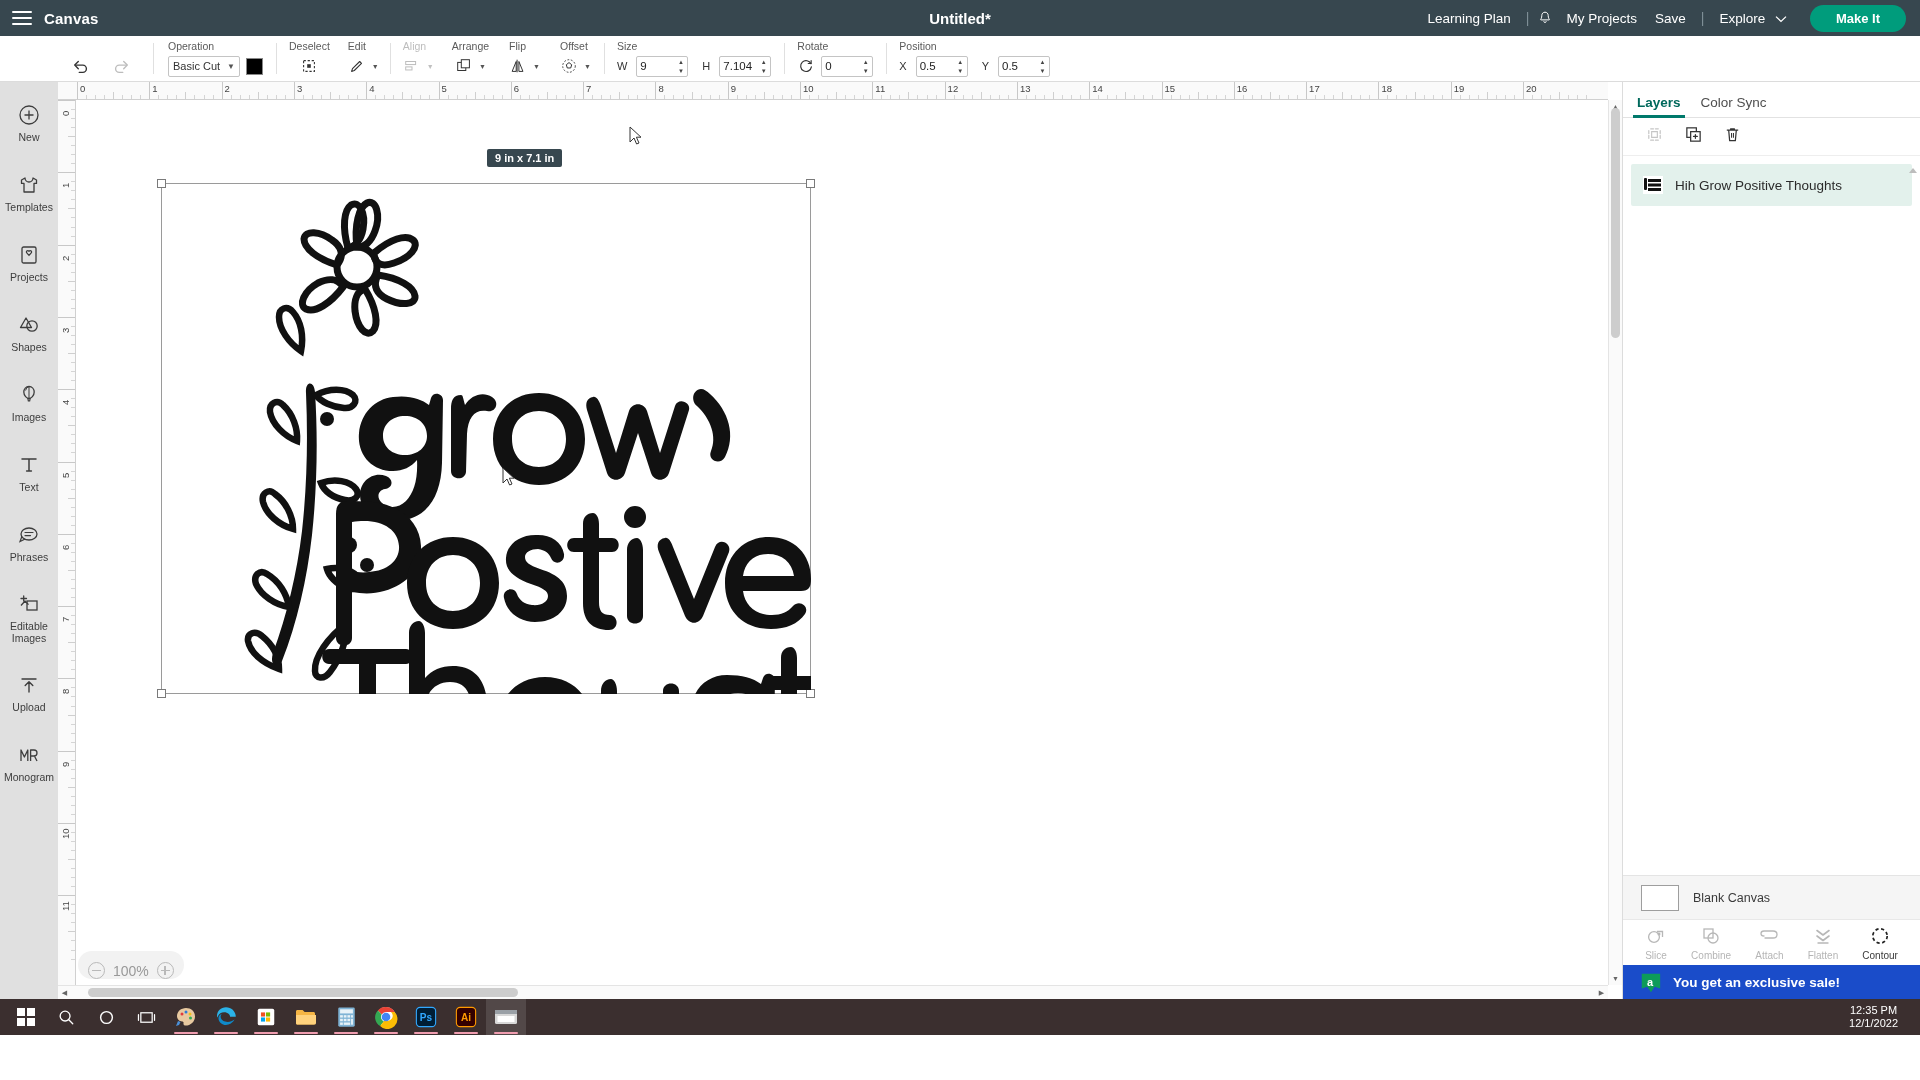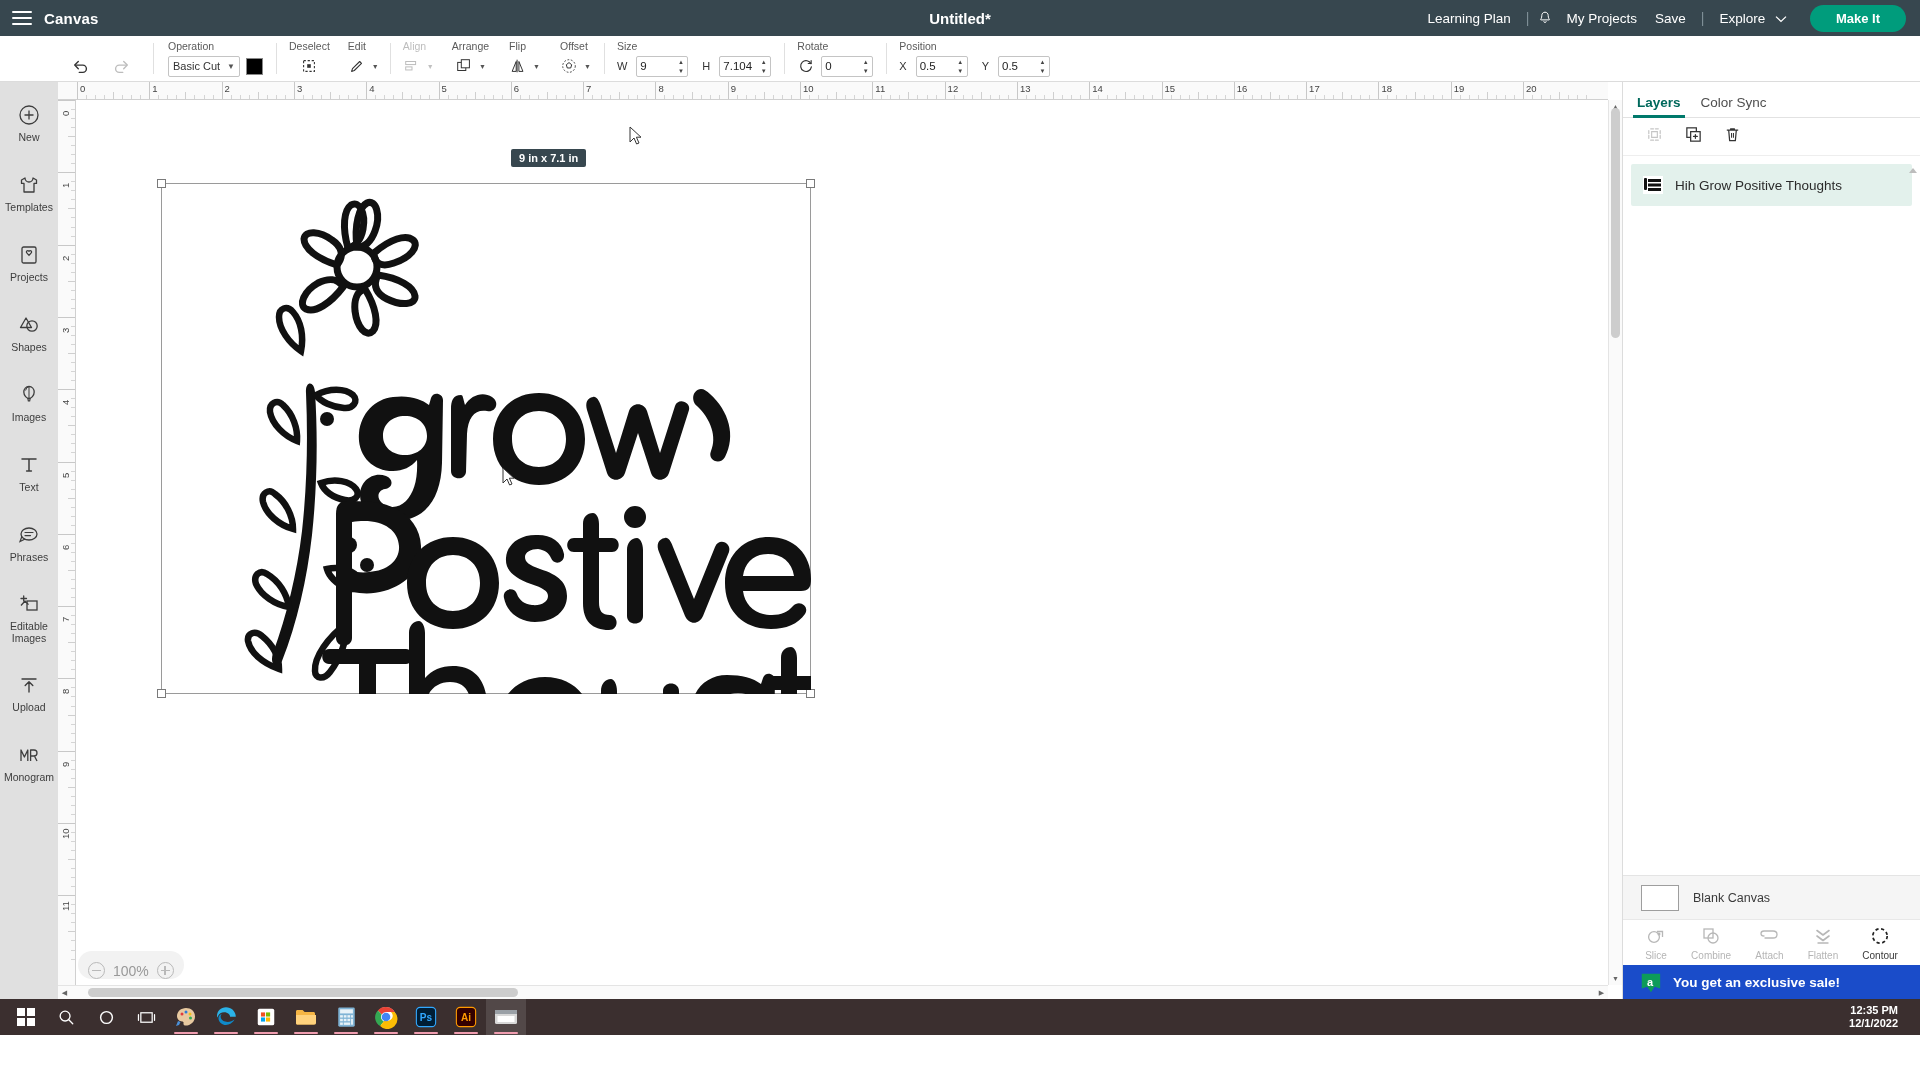--- a/index.html
+++ b/index.html
@@ -165,21 +165,21 @@
   .op svg { display: block; }
   .banner { height: 34px; background: #1a4cc9; display: flex; align-items: center; gap: 12px; padding-left: 16px; }
   .banner-badge { width: 22px; height: 22px; position: relative; }
   .banner-text { font-size: 13.5px; font-weight: 700; color: #fff; }
 
   
   .taskbar { height: 36px; background: #3b2f2f; display: flex; align-items: center; padding: 0 6px; position: relative; }
   .tk { width: 40px; height: 36px; display: flex; align-items: center; justify-content: center; position: relative; cursor: pointer; }
   .tk .underline { position: absolute; bottom: 1px; left: 8px; right: 8px; height: 2px; background: #f09db0; border-radius: 1px; }
   .tk.active { background: rgba(255,255,255,.12); }
-  .clock { margin-left: auto; color: #fff; font-size: 11px; line-height: 13px; text-align: right; padding-right: 16px; font-weight: bold; }
+  .clock { margin-left: auto; color: #fff; font-size: 11px; line-height: 13px; text-align: center; padding-right: 16px; }
 
   .cursor { position: absolute; width: 16px; height: 20px; pointer-events: none; z-index: 50; }
 </style>
 </head>
 <body>
 
 <div id="app">
 
 
 
@@ -766,21 +766,21 @@
 
       <div class="canvas-area">
 
         <div class="sel-box" style="left:84px; top:82px; width:650px; height:511px;">
           <div class="handle" style="left:-5px; top:-5px;"></div>
           <div class="handle" style="right:-5px; top:-5px;"></div>
           <div class="handle" style="left:-5px; bottom:-5px;"></div>
           <div class="handle" style="right:-5px; bottom:-5px;"></div>
         </div>
 
-        <div class="size-badge" style="left:434px; top:48px;text-align:right;">9 in x 7.1 in</div>
+        <div class="size-badge" style="left:410px; top:48px;text-align:right;">9 in x 7.1 in</div>
 
         <div class="art" style="left:84px; top:82px; width:650px; height:511px;">
           <svg width="650" height="511" viewBox="0 0 650 511">
             <g fill="#111">
 
               <path d="M112 470c14-38 24-80 29-122 5-45 6-92 4-138-1-12 8-13 9-1 3 47 2 96-3 143-5 44-15 88-30 126-4 10-13 5-9-8z"></path>
 
               <g transform="translate(116,6)">
                 <circle cx="80" cy="78" r="20" fill="none" stroke="#111" stroke-width="7"></circle>
                 <g stroke="#111" stroke-width="7" fill="none" stroke-linecap="round">

